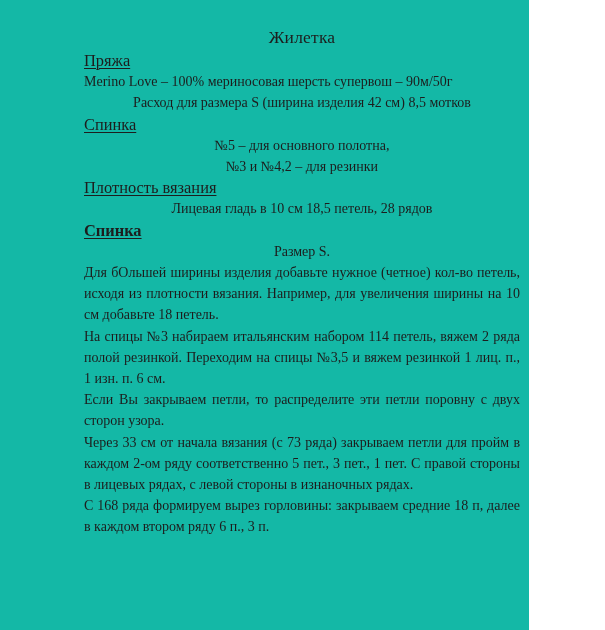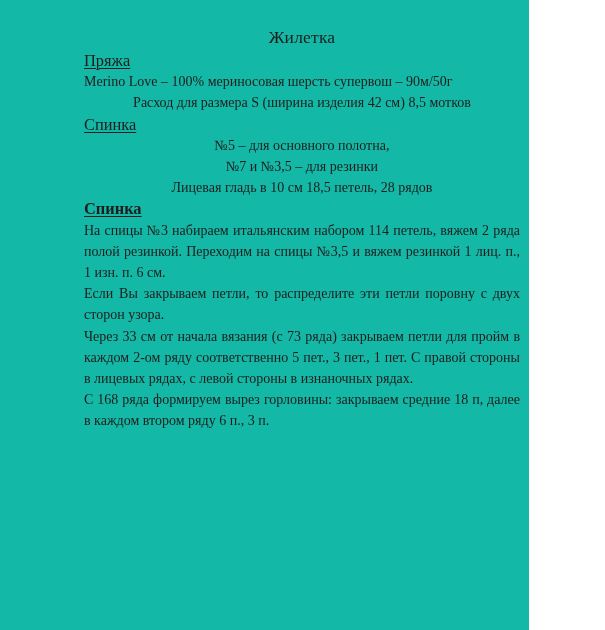--- a/index.html
+++ b/index.html
@@ -70,22 +70,25 @@
 
 <div class="page">
   <div class="doc-body">
     <div class="doc-title">Жилетка</div>
     <div id="blocks">
         <div class="heading"><span class="u">Пряжа</span></div>
         <p class="para">Merino Love – 100% мериносовая шерсть супервош – 90м/50г</p>
         <p class="para left">Расход для размера S (ширина изделия 42 см) 8,5 мотков</p>
         <div class="heading"><span class="u">Спинка</span></div>
         <p class="para left">№5 – для основного полотна,</p>
-        <p class="para left">№7 и №3,5 – для резинки</p>
+        <p class="para left">№3 и №4,2 – для резинки</p>
+        <div class="heading"><span class="u">Плотность вязания</span></div>
         <p class="para left">Лицевая гладь в 10 см 18,5 петель, 28 рядов</p>
         <div class="heading strong"><span class="u">Спинка</span></div>
+        <p class="para left">Размер S.</p>
+        <p class="para">Для бОльшей ширины изделия добавьте нужное (четное) кол-во петель, исходя из плотности вязания. Например, для увеличения ширины на 10 см добавьте 18 петель.</p>
         <p class="para">На спицы №3 набираем итальянским набором 114 петель, вяжем 2 ряда полой резинкой. Переходим на спицы №3,5 и вяжем резинкой 1 лиц. п., 1 изн. п. 6 см.</p>
         <p class="para">Если Вы закрываем петли, то распределите эти петли поровну с двух сторон узора.</p>
         <p class="para">Через 33 см от начала вязания (с 73 ряда) закрываем петли для пройм в каждом 2-ом ряду соответственно 5 пет., 3 пет., 1 пет. С правой стороны в лицевых рядах, с левой стороны в изнаночных рядах.</p>
         <p class="para">С 168 ряда формируем вырез горловины: закрываем средние 18 п, далее в каждом втором ряду 6 п., 3 п.</p>
       </div>
   </div>
 </div>
 
 </body></html>

